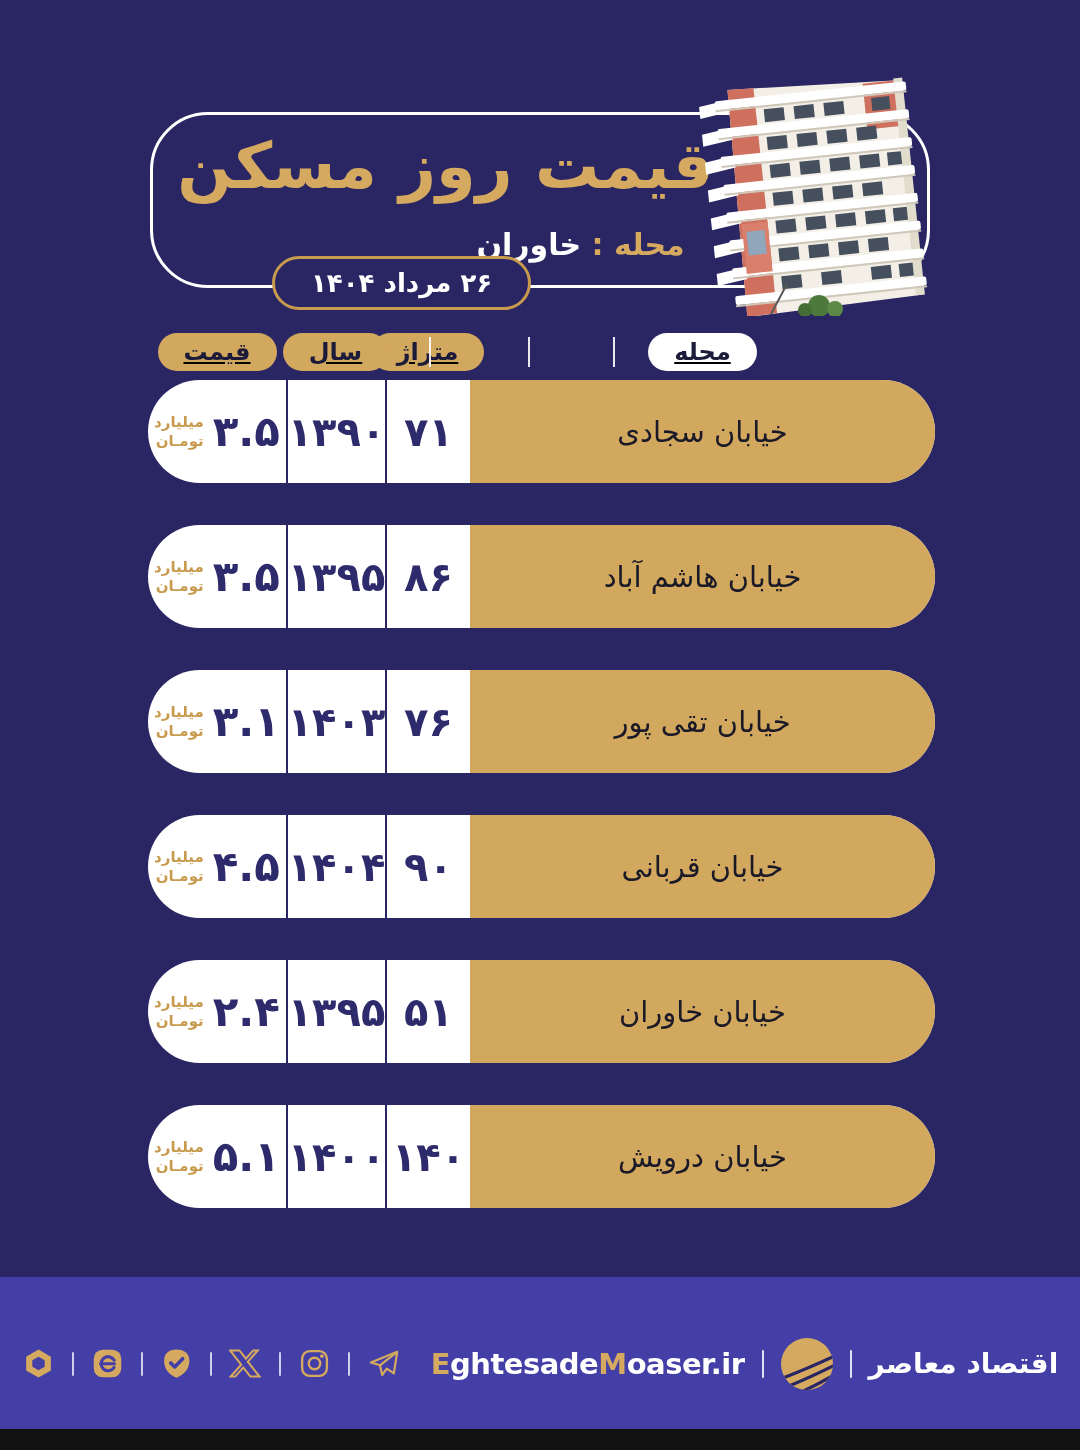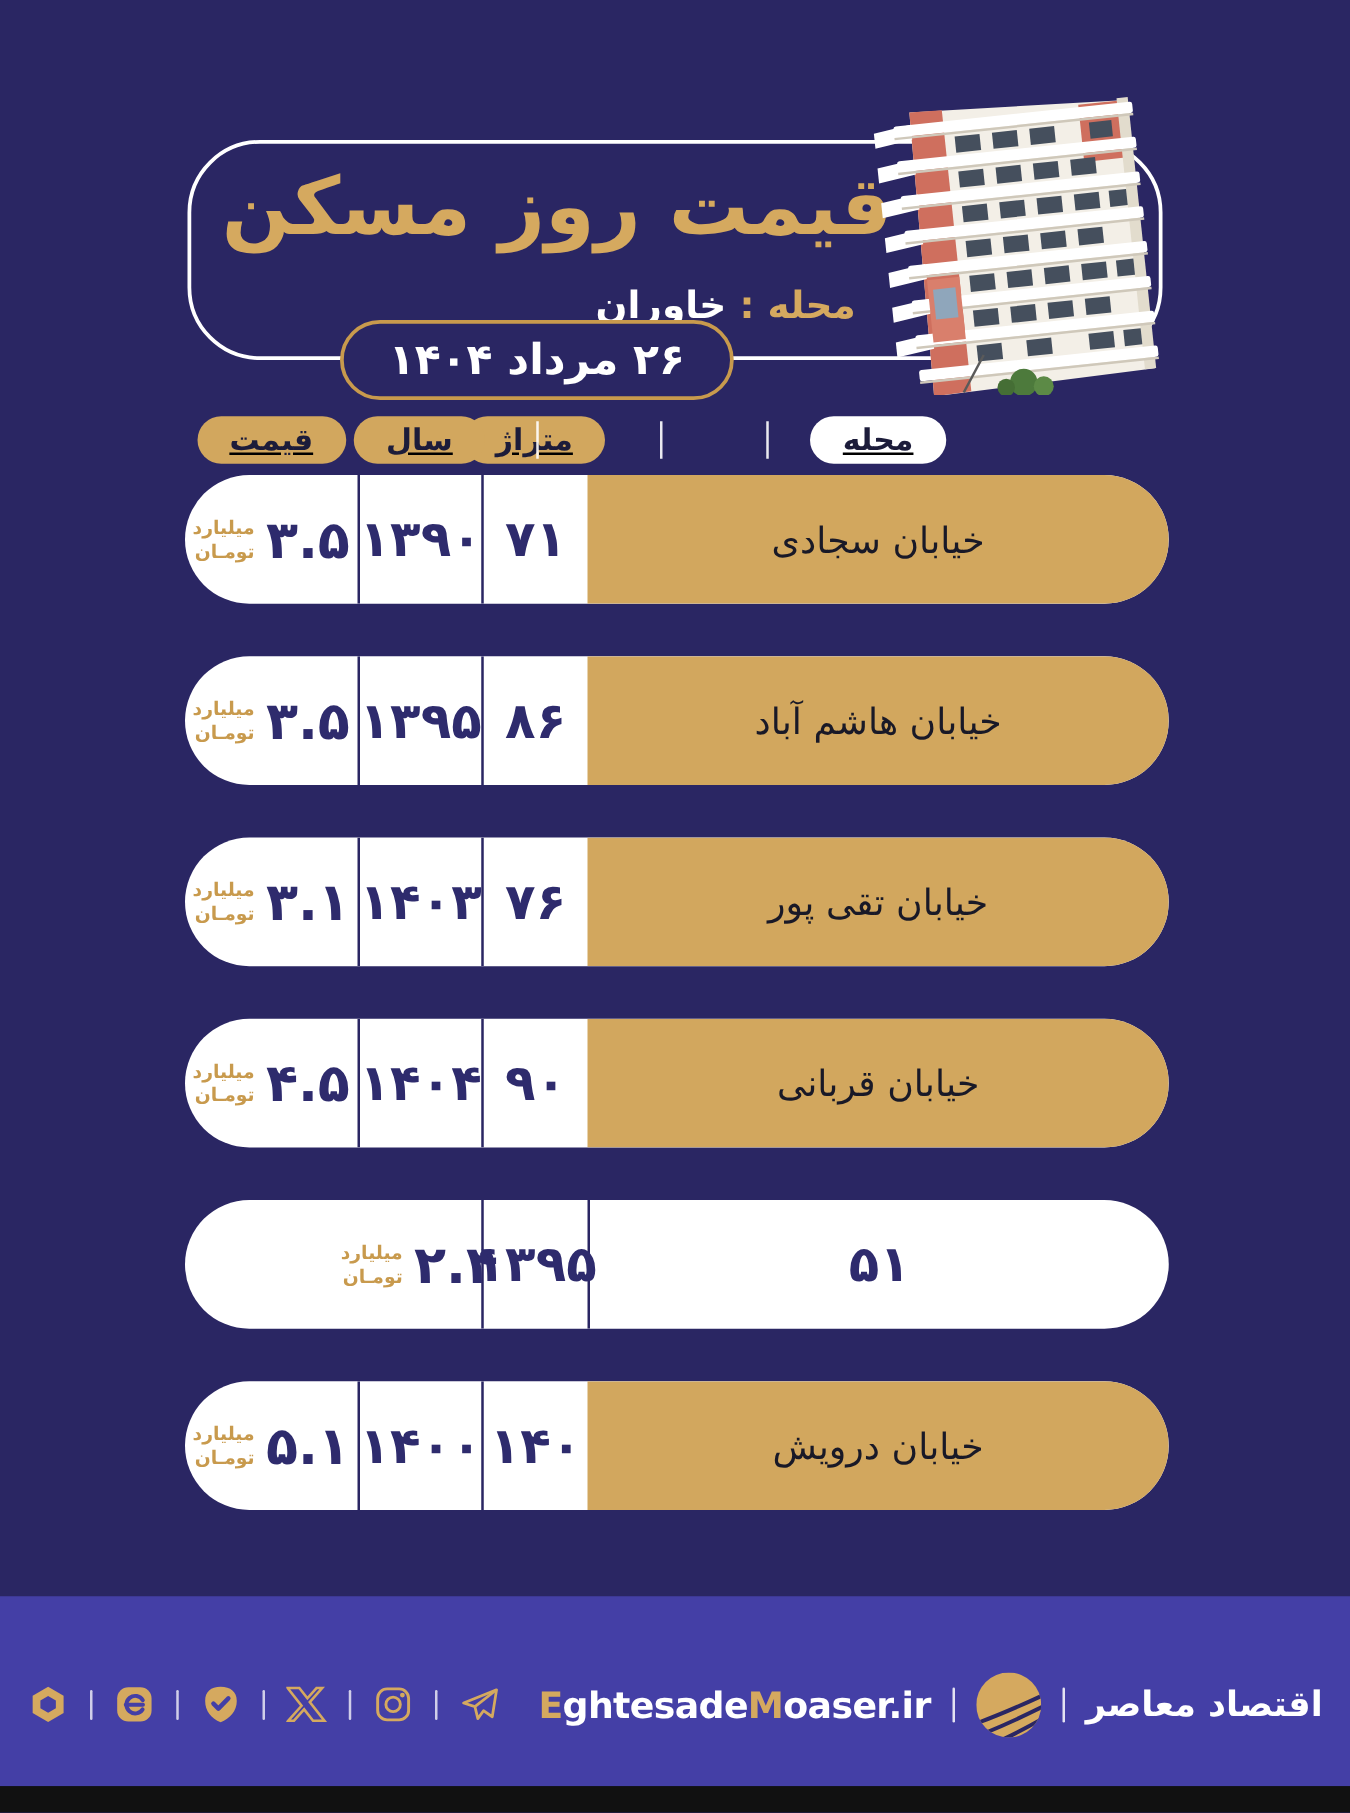--- a/index.html
+++ b/index.html
@@ -15,21 +15,21 @@
   .header-card{position:absolute;left:150px;top:112px;width:780px;height:176px;
     border:3px solid var(--white);border-radius:58px;z-index:1;}
   .title{position:absolute;left:20px;top:14px;width:545px;text-align:center;
     color:var(--gold);font-size:64px;font-weight:bold;letter-spacing:-1px;}
   .subtitle{position:absolute;left:255px;top:112px;width:345px;text-align:center;
     font-size:30px;font-weight:bold;white-space:nowrap;}
   .subtitle .lab{color:var(--gold);}
   .subtitle .val{color:var(--white);}
   .date-pill{position:absolute;left:272px;top:256px;z-index:2;background:var(--background);
     border:3px solid var(--gold_deep);border-radius:32px;padding:9px 36px;
-    color:var(--white);font-size:34px;font-weight:bold;white-space:nowrap;}
+    color:var(--white);font-size:26px;font-weight:bold;white-space:nowrap;}
   .building{position:absolute;left:668px;top:76px;width:272px;height:240px;z-index:2;}
 
   
   .thead{position:absolute;left:148px;top:328px;width:787px;height:48px;
     display:grid;grid-template-columns:465px 85px 99px 138px;align-items:center;}
   .thead .hcell{display:flex;justify-content:center;align-items:center;overflow:visible;text-decoration:underline;}
   .pill{display:inline-flex;align-items:center;justify-content:center;white-space:nowrap;
     background:var(--card_gold);color:#1c1c3a;font-weight:bold;font-size:24px;
     padding:7px 26px;border-radius:26px;line-height:1;}
   .pill.white{background:var(--white);}
@@ -217,20 +217,21 @@
       <div class="cell price">
         <span class="price-num">۴.۵</span>
         <span class="unit">
           <span>میلیارد</span>
           <span>تومـان</span>
         </span>
       </div>
     </div>
 
     <div class="row">
+      <div class="cell street">خیابان خاوران</div>
       <div class="cell num area">۵۱</div>
       <div class="cell num year">۱۳۹۵</div>
       <div class="cell price">
         <span class="price-num">۲.۴</span>
         <span class="unit">
           <span>میلیارد</span>
           <span>تومـان</span>
         </span>
       </div>
     </div>

